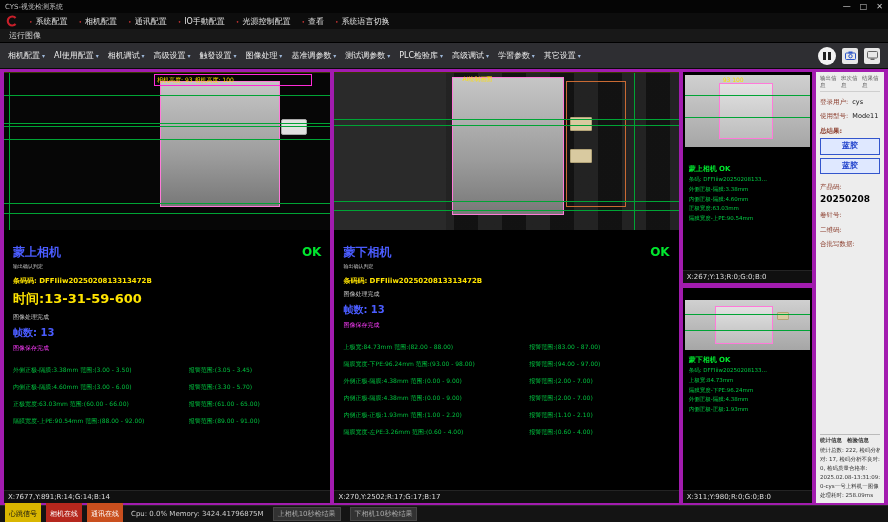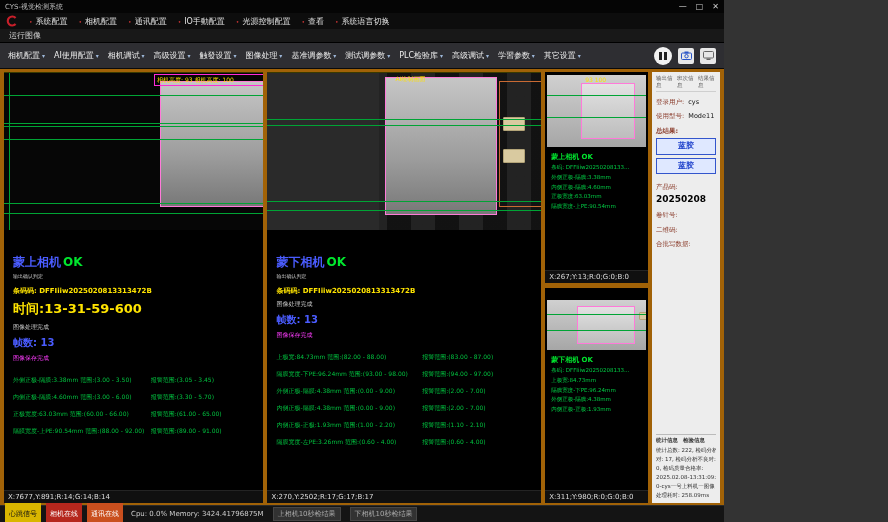--- a/index.html
+++ b/index.html
@@ -1,19 +1,19 @@
 <!DOCTYPE html>
 <html><head>
 <meta charset="utf-8">
 <style>
   * { box-sizing: border-box; margin: 0; padding: 0; }
   html,body { background:#333; }
   .app {
-    position: relative; width: 724px; height: 522px; overflow: hidden;
-    background: #a16207; font-family: "DejaVu Sans", "Liberation Sans", sans-serif;
+    position: relative; width: 888px; height: 522px; overflow: hidden;
+    background: #a21caf; font-family: "DejaVu Sans", "Liberation Sans", sans-serif;
     color: #ddd; user-select: none;
   }
   
   .titlebar { height:13px; background:#050505; display:flex; align-items:center; padding:0 5px; font-size:7px; color:#bbb; }
   .win-controls { margin-left:auto; display:flex; gap:9px; font-size:8px; color:#ccc; }
   .win-controls span { cursor:default; }
   
   .menubar { height:16px; background:#0d0d0d; display:flex; align-items:center; gap:11px; padding:0 6px; font-size:8px; color:#e2e2e2; }
   .logo svg { display:block; }
   .menu-item::before { content:"•"; color:#c23333; margin-right:3px; font-size:6px; }
@@ -39,37 +39,37 @@
   .part { position:absolute; border:1px solid #ff7ad9; background:linear-gradient(180deg,#c6c6c6,#9c9c9c 60%,#787878); z-index:2; }
   .connector { position:absolute; background:#e0e0e0; border:1px solid #a8a8a8; border-radius:2px; z-index:3; }
   .roi-orange { position:absolute; border:1px solid #c96a33; z-index:3; }
   .spot { position:absolute; background:#d9caa0; border:1px solid #b3a478; border-radius:1px; z-index:3; }
   .darkblock { position:absolute; background:#2a2a2a; z-index:1; }
   .ovl-box { position:absolute; border:1px solid #ff2bd6; z-index:5; display:flex; align-items:center; padding:0 2px; }
   .ovl-label { font-size:6px; color:#ffe000; white-space:nowrap; z-index:5; }
   .ovl-label.floating { position:absolute; }
   
   .cam-info { flex:1; padding:4px 9px; overflow:hidden; }
-  .result-line { display:flex; gap:2px; align-items:baseline; margin-top:20px; }
+  .result-line { display:flex; gap:2px; align-items:baseline; margin-top:10px;justify-content:space-between; }
   .result-title { color:#4a5cff; font-size:12px; font-weight:bold; }
   .result-ok { color:#00e62e; font-size:12px; font-weight:bold; }
   .result-sub { font-size:5px; color:#c9c9c9; margin:2px 0 7px; }
   .txt-barcode { font-size:7px; font-weight:bold; color:#ffe400; margin-bottom:4px; }
   .txt-time { font-size:13px; font-weight:bold; color:#ffe400; margin-bottom:5px; }
   .txt-status1 { font-size:6px; color:#c8c8c8; margin-bottom:4px; }
   .txt-frame { font-size:10px; font-weight:bold; color:#4a5cff; margin-bottom:4px; }
   .txt-status2 { font-size:6px; color:#ff3cff; margin-bottom:13px; }
   .meas-row { display:flex; font-size:6px; color:#00c23f; margin-bottom:8px; white-space:nowrap; }
   .meas-row .meas { flex:0 0 57%; overflow:hidden; }
   .meas-row .alarm { flex:1; overflow:hidden; }
   .coords { height:13px; background:#101010; color:#dedede; font-size:7px; display:flex; align-items:center; padding:0 4px; border-top:1px solid #242424; margin-top:auto; }
   
   .preview-col { width:130px; display:flex; flex-direction:column; gap:5px; }
   .preview { background:#000; position:relative; display:flex; flex-direction:column; }
-  .preview-1 { height:211px; }
+  .preview-1 { height:211px;gap:12px; }
   .preview-2 { height:215px; }
   .preview-img { position:relative; margin:3px 2px 2px; background:linear-gradient(180deg,#d0d0d0,#a6a6a6); overflow:hidden; }
   .preview-1 .preview-img { height:72px; }
   .preview-2 .preview-img { height:50px; margin-top:12px; }
   .p-part { position:absolute; border:1px solid #ff7ad9; background:linear-gradient(180deg,#e2e2e2,#bdbdbd); }
   .preview-lines { padding:2px 6px; font-size:5.5px; color:#00cc44; line-height:1.75; white-space:nowrap; overflow:hidden; }
   .preview-lines .ok-line { font-size:7px; font-weight:bold; color:#00e62e; }
   
   .info-panel { width:68px; background:#ededed; color:#222; font-size:6.5px; padding:3px 4px; display:flex; flex-direction:column; }
   .panel-tabs { display:flex; gap:3px; font-size:5.5px; color:#555; border-bottom:1px solid #cfcfcf; padding-bottom:2px; }

